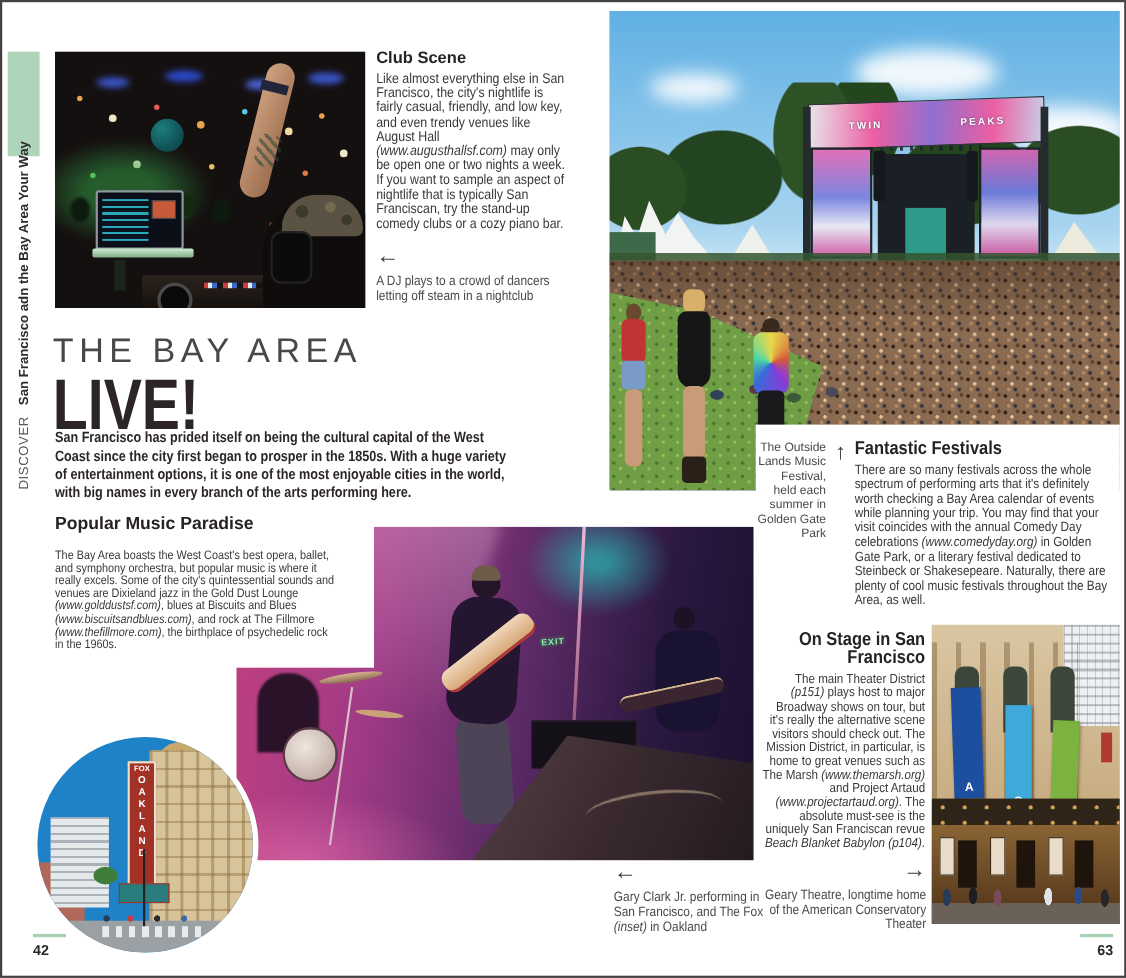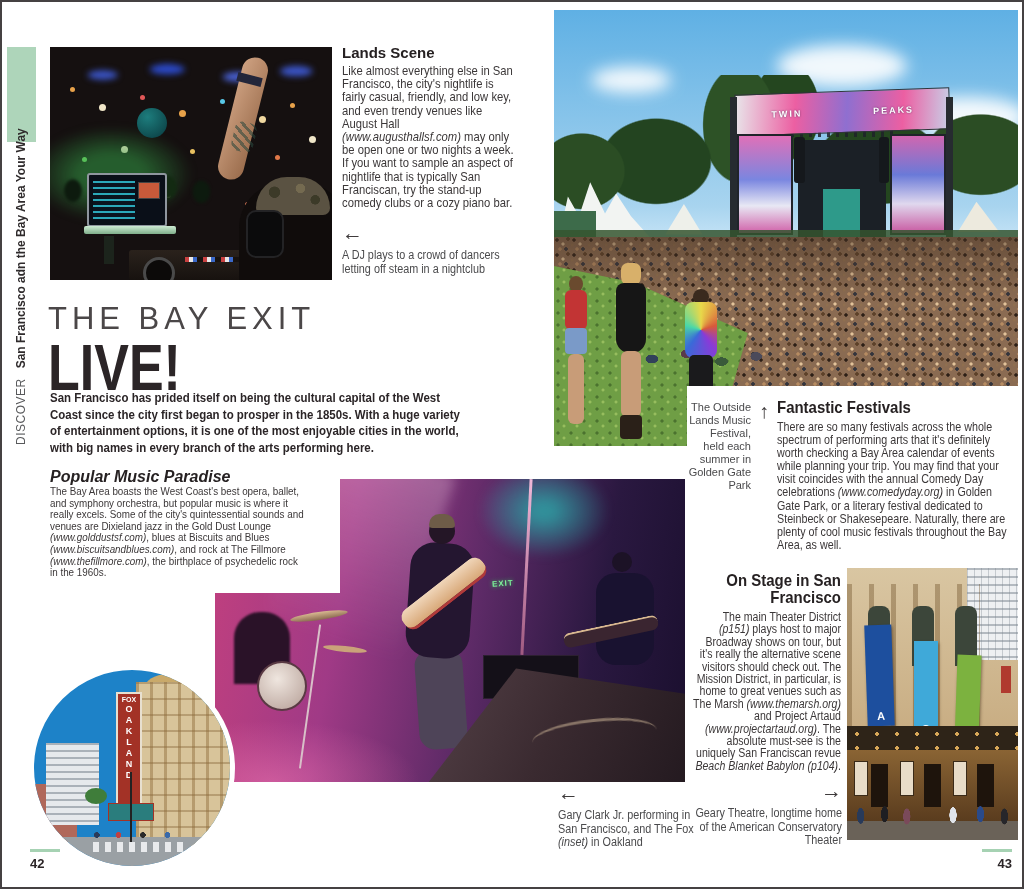--- a/index.html
+++ b/index.html
@@ -93,21 +93,21 @@
   .cc-bass-head{left:84.5%;top:24%;width:20px;height:20px;border-radius:50%;background:#1c1226;}
   .cc-bass-body{left:81%;top:31%;width:58px;height:92px;border-radius:20px;background:#191230;}
   .cc-bass{left:74%;top:48%;width:96px;height:13px;border-radius:7px;background:#3a2530;border-top:2px solid #d8b890;transform:rotate(-12deg);}
   .cc-amp{left:57%;top:58%;width:94px;height:42px;background:#141018;border:1px solid #2c2030;}
   .cc-exit{left:59%;top:33%;font-size:8px;font-weight:bold;color:#7ef09a;text-shadow:0 0 4px #35c85a;letter-spacing:1px;transform:rotate(-4deg);}
   .cc-wedge{right:0;bottom:0;width:58%;height:52%;background:linear-gradient(115deg,#5a464c,#3a2a30 55%,#241a20);clip-path:polygon(6% 100%,38% 28%,100% 44%,100% 100%);}
   .cc-script{right:10%;bottom:18%;width:46%;height:20%;border-top:3px solid rgba(201,177,147,.55);border-radius:50%;transform:rotate(-6deg);filter:blur(.6px);}
 
   
   .pmp{left:44px;top:462px;width:276px;background:#fff;padding:4px 14px 14px 4px;z-index:5;}
-  .pmp h3{font-size:16px;font-weight:bold;margin-bottom:0;font-style:italic;}
+  .pmp h3{font-size:16px;font-weight:bold;margin-bottom:14px;}
   .pmp .blk{width:292px;font-size:11.2px;line-height:11.6px;}
 
   
   .dyk{left:582px;top:460px;width:150px;height:150px;border-radius:50%;background:#a6d2b3;z-index:6;text-align:center;padding-top:17px;box-sizing:border-box;}
   .dyk h3{font-size:17px;font-weight:bold;transform:scaleX(.88);transform-origin:center top;}
   .dyk .rule{width:26px;height:2px;background:#35302f;margin:5px auto 6px auto;}
   .dyk p{font-size:11.6px;line-height:12.8px;width:150px;margin-left:-4px;padding:0 8px;box-sizing:border-box;}
 
   
   .fox{left:27px;top:663px;width:206px;height:206px;border-radius:50%;border:5px solid #fff;box-sizing:border-box;overflow:hidden;background:#1d82c8;z-index:6;}
@@ -256,28 +256,28 @@
     <div class="ab dj-knobs"></div>
     <div class="ab dj-arm"></div>
     <div class="ab dj-watch"></div>
     <div class="ab dj-tattoo"></div>
     <div class="ab dj-head"></div>
     <div class="ab dj-cap"></div>
     <div class="ab dj-phones"></div>
   </div>
 
   <div class="ab club">
-    <h3>Lands Scene</h3>
+    <h3>Club Scene</h3>
     <p class="blk body-txt cx">Like almost everything else in San Francisco, the city's nightlife is fairly casual, friendly, and low key, and even trendy venues like August Hall <em>(www.augusthallsf.com)</em> may only be open one or two nights a week. If you want to sample an aspect of nightlife that is typically San Franciscan, try the stand-up comedy clubs or a cozy piano bar.</p>
     <div class="cap-arrow arrow">←</div>
     <p class="caption blk cx">A DJ plays to a crowd of dancers letting off steam in a nightclub</p>
   </div>
 
   <div class="ab headline">
-    <div class="h1a">THE BAY EXIT</div>
+    <div class="h1a">THE BAY AREA</div>
     <div class="h1b">LIVE!</div>
   </div>
   <p class="ab intro">San Francisco has prided itself on being the cultural capital of the West
 Coast since the city first began to prosper in the 1850s. With a huge variety
 of entertainment options, it is one of the most enjoyable cities in the world,
 with big names in every branch of the arts performing here.</p>
 
   <div class="ab concert">
     <div class="ab cc-glow-teal"></div>
     <div class="ab cc-beam"></div>
@@ -423,16 +423,16 @@
     <div class="arrow">→</div>
     <p class="caption blk cxr" style="width:170px;">Geary Theatre, longtime home of the American Conservatory Theater</p>
   </div>
 
   <div class="ab pn pn-left">
     <div class="line"></div>
     <span>42</span>
   </div>
   <div class="ab pn pn-right">
     <div class="line"></div>
-    <span>43</span>
+    <span>63</span>
   </div>
 
 </div>
 
 </body></html>

